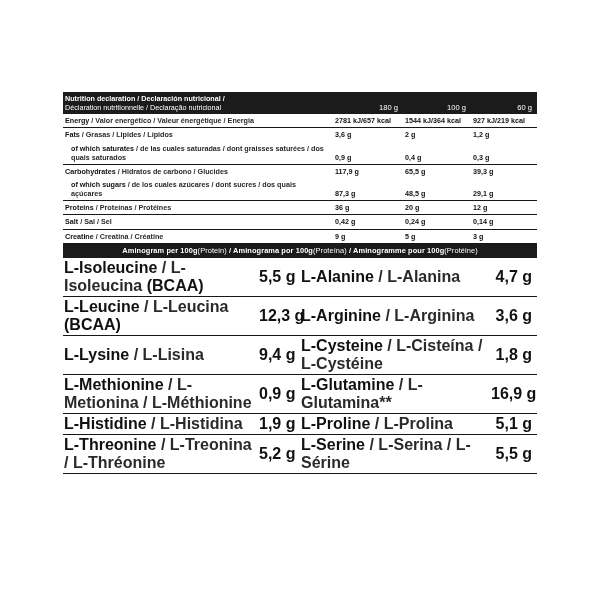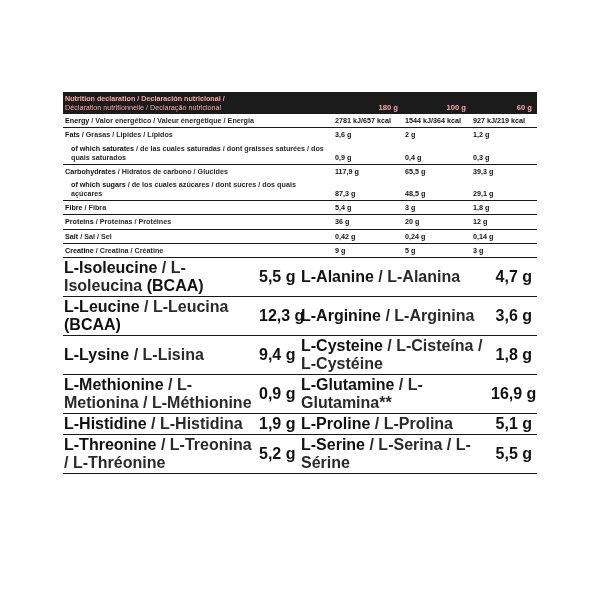--- a/index.html
+++ b/index.html
@@ -20,33 +20,33 @@
     top: 92px;
     width: 474px;
   }
   table.nut {
     width: 100%;
     border-collapse: collapse;
     table-layout: fixed;
   }
   .bandhead {
     background: #1b1b1b;
-    color: #fca5a5;
+    color: #ffffff;
   }
   .bandhead td {
     padding: 3px 4px 3px 4px;
     font-size: 7.2px;
     line-height: 8.6px;
     vertical-align: middle;
     border: none;
   }
   .bandhead td.t1 { text-align: left; }
   .bandhead td.num {
     text-align: right;
-    font-weight: bold;
+    font-weight: normal;
     font-size: 7.6px;
     padding-right: 5px;
   }
   .b { font-weight: bold; }
   .lt { font-weight: bold; color: #2a2a2a; }
   table.nut td {
     font-size: 7.2px;
     line-height: 9px;
     padding: 2.1px 4px 2.1px 2px;
     vertical-align: bottom;
@@ -132,46 +132,43 @@
           <td class="v">65,5 g</td>
           <td class="v">39,3 g</td>
         </tr>
         <tr class="ruled sub">
           <td class="name"><span class="b">of which sugars</span><span class="lt"> / de los cuales azúcares / dont sucres / dos quais açúcares</span></td>
           <td class="v">87,3 g</td>
           <td class="v">48,5 g</td>
           <td class="v">29,1 g</td>
         </tr>
         <tr class="ruled">
-          <td class="name"><span class="b">Fibre</span><span class="lt"> / Fibra</span></td>
-          <td class="v">5,4 g</td>
-          <td class="v">3 g</td>
-          <td class="v">1,8 g</td>
-        </tr>
-        <tr class="ruled">
           <td class="name"><span class="b">Proteins</span><span class="lt"> / Proteínas / Protéines</span></td>
           <td class="v">36 g</td>
           <td class="v">20 g</td>
           <td class="v">12 g</td>
         </tr>
         <tr class="ruled">
           <td class="name"><span class="b">Salt</span><span class="lt"> / Sal / Sel</span></td>
           <td class="v">0,42 g</td>
           <td class="v">0,24 g</td>
           <td class="v">0,14 g</td>
         </tr>
         <tr class="ruled">
           <td class="name"><span class="b">Creatine</span><span class="lt"> / Creatina / Créatine</span></td>
           <td class="v">9 g</td>
           <td class="v">5 g</td>
           <td class="v">3 g</td>
         </tr>
       </tbody>
   </table>
 
+  <div class="secbar">
+    <span class="b">Aminogram per 100g</span><span class="lt2">(Protein)</span><span> / Aminograma por 100g</span><span class="lt2">(Proteína)</span><span> / Aminogramme pour 100g</span><span class="lt2">(Protéine)</span>
+  </div>
   <table class="two">
     <colgroup>
       <col style="width:195px">
         <col style="width:42px">
         <col style="width:190px">
         <col style="width:47px">
     </colgroup>
     <tbody id="amino-rows">
         <tr class="ruled">
           <td class="an"><span class="b">L-Isoleucine</span><span class="lt"> / L-Isoleucina </span><span class="b">(BCAA)</span></td>

